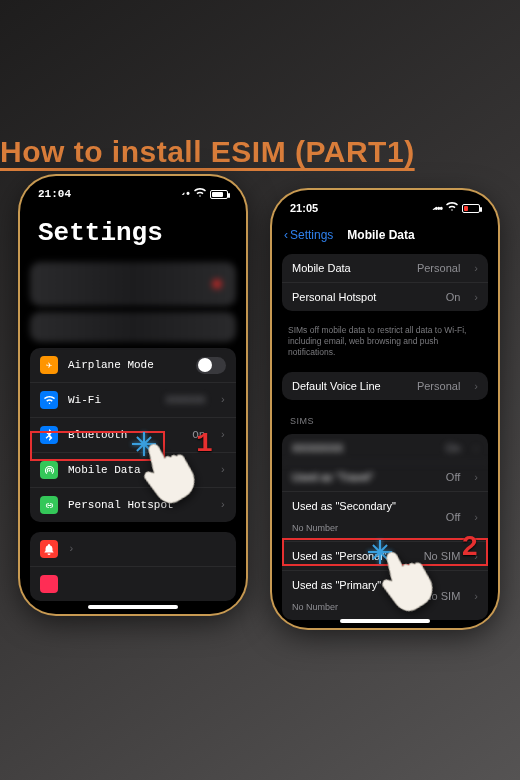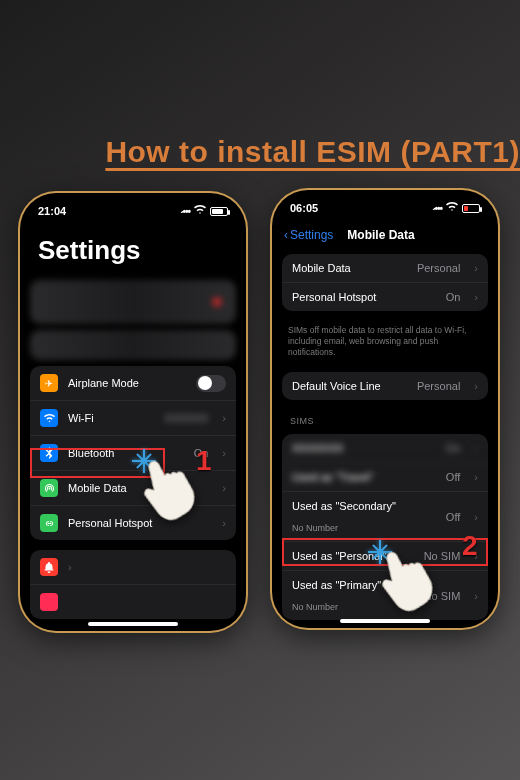--- a/index.html
+++ b/index.html
@@ -4,31 +4,31 @@
 <style>
   * { margin: 0; padding: 0; box-sizing: border-box; }
   body {
     width: 520px; height: 780px;
     background: linear-gradient(145deg, #1e1d1d 0%, #353333 45%, #555353 100%);
     font-family: -apple-system, "Helvetica Neue", Arial, sans-serif;
     position: relative; overflow: hidden; color: #fff;
   }
   .title {
     position: absolute; top: 135px; left: 0; width: 100%;
-    text-align: right; font-size: 30px; font-weight: 800;
+    text-align: left; font-size: 30px; font-weight: 800;
     color: #d97d3a; text-decoration: underline; text-underline-offset: 6px;
     letter-spacing: 0.5px;
   }
   .phone {
     position: absolute; width: 226px; height: 438px;
     background: #000; border-radius: 36px;
     box-shadow: 0 0 0 2px #c89a52, 0 8px 30px rgba(0,0,0,.6);
     overflow: hidden;
   }
-  .phone.left  { left: 20px;  top: 193px; }
+  .phone.left  { left: 20px;  top: 176px; font-family: Liberation Mono, monospace; }
   .phone.right { left: 272px; top: 190px; }
   .notch {
     position: absolute; top: 0; left: 50%; transform: translateX(-50%);
     width: 110px; height: 22px; background: #000;
     border-bottom-left-radius: 16px; border-bottom-right-radius: 16px; z-index: 5;
   }
   .statusbar {
     display: flex; justify-content: space-between; align-items: center;
     height: 30px; padding: 6px 18px 0; font-size: 11px; font-weight: 600; color:#fff;
   }
@@ -218,21 +218,21 @@
         <path d="M18 6c2-5 8-5 10 0l2 14c1-2 5-2 6 1 1-2 5-2 6 1 1-2 5-1 6 2l3 18c1 8-4 18-14 20l-10 2c-8 1-14-5-16-12L5 32c-1-4 3-7 6-5l4 3L18 6z" fill="#f5f0e8" stroke="#c9c3b8" stroke-width="1"></path>
       </svg>
   </div>
   <div class="home-ind"></div>
 </div>
 
 <div class="phone right">
   <div class="notch"></div>
   <div class="screen">
     <div class="statusbar">
-      <span>06:05</span>
+      <span>21:05</span>
       <span class="status-icons">
         <span class="signal-dots">••••</span>
         <span>
           <svg width="12" height="10" viewBox="0 0 12 10">
               <path d="M6 9L7 7.8C6.4 7.3 5.6 7.3 5 7.8L6 9zM3.5 6.3C5 5 7 5 8.5 6.3L9.5 5.1C7.4 3.3 4.6 3.3 2.5 5.1L3.5 6.3zM1 3.6C3.9 1 8.1 1 11 3.6L12 2.4C8.5-.7 3.5-.7 0 2.4L1 3.6z" fill="#fff"></path>
             </svg>
         </span>
         <span class="bat red">
             <span class="fill"></span>
           </span>

